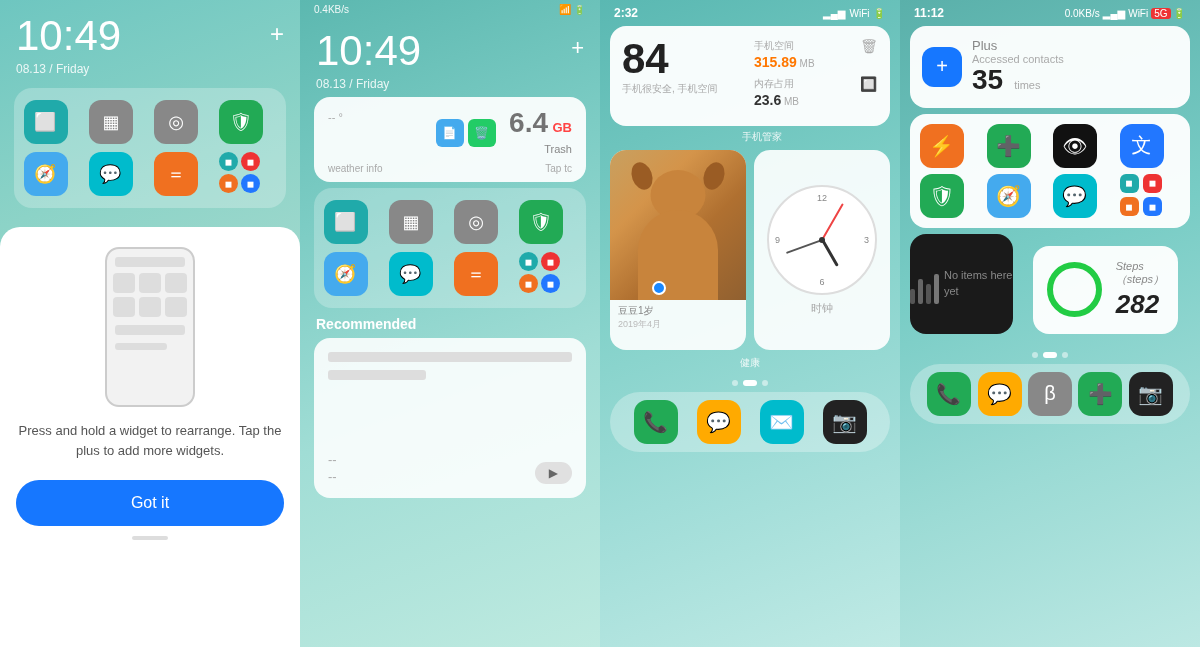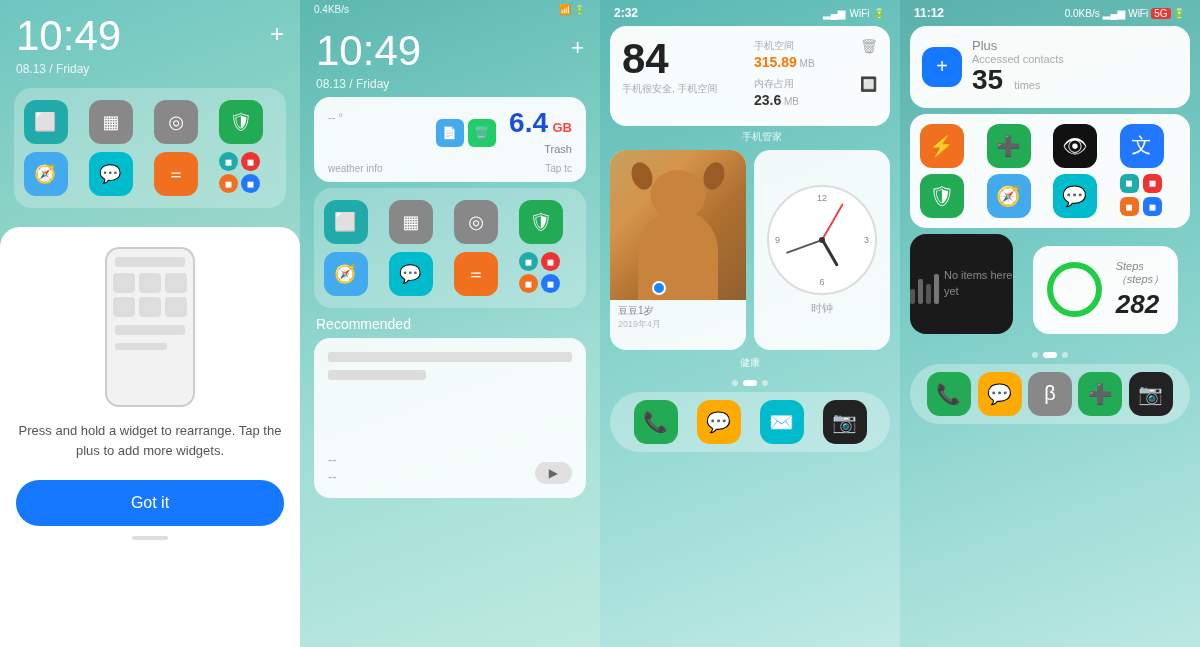--- a/index.html
+++ b/index.html
@@ -126,21 +126,21 @@
     .p2-icons {
       margin: 6px 14px;
       background: rgba(255,255,255,0.25);
       border-radius: 18px;
       padding: 12px 10px;
       display: grid;
       grid-template-columns: repeat(4, 1fr);
       gap: 8px;
     }
     
-    .recommended-label { color: white; font-size: 14px; font-weight: 400; margin: 8px 16px 6px; }
+    .recommended-label { color: white; font-size: 14px; font-weight: 700; margin: 8px 16px 6px; }
     .rec-widget {
       margin: 0 14px;
       background: rgba(255,255,255,0.88);
       border-radius: 16px;
       height: 160px;
       padding: 14px;
       position: relative;
     }
     .rec-line { background: #ddd; border-radius: 3px; height: 10px; margin-bottom: 8px; }
     .rec-line-short { width: 40%; }
@@ -457,21 +457,21 @@
       <div class="p2-date">08.13 / Friday</div>
     </div>
     <div class="p2-plus">+</div>
   </div>
 
   <div style="margin:0 14px 6px;background:rgba(255,255,255,0.92);border-radius:16px;padding:10px 14px;height:85px;position:relative;">
     <div style="position:absolute;top:10px;left:14px;">
       <span style="font-size:11px;color:#aaa;">-- °</span>
     </div>
     <div style="position:absolute;top:10px;right:14px;text-align:right;">
-      <span style="font-size:28px;font-weight:700;color:#1d4ed8;">6.4</span>
+      <span style="font-size:28px;font-weight:700;color:#737373;">6.4</span>
       <span style="font-size:13px;color:#ff4444;font-weight:600;">GB</span>
       <br>
       <span style="font-size:11px;color:#888;">Trash</span>
     </div>
     <div style="position:absolute;bottom:8px;left:14px;font-size:10px;color:#aaa;">weather info</div>
     <div style="position:absolute;bottom:8px;right:14px;font-size:10px;color:#aaa;">Tap tc</div>
 
     <div style="position:absolute;top:22px;right:90px;display:flex;gap:4px;">
       <div style="width:28px;height:28px;background:#44aaee;border-radius:6px;display:flex;align-items:center;justify-content:center;color:white;font-size:12px;">📄</div>
       <div style="width:28px;height:28px;background:#22cc66;border-radius:6px;display:flex;align-items:center;justify-content:center;color:white;font-size:12px;">🗑️</div>

